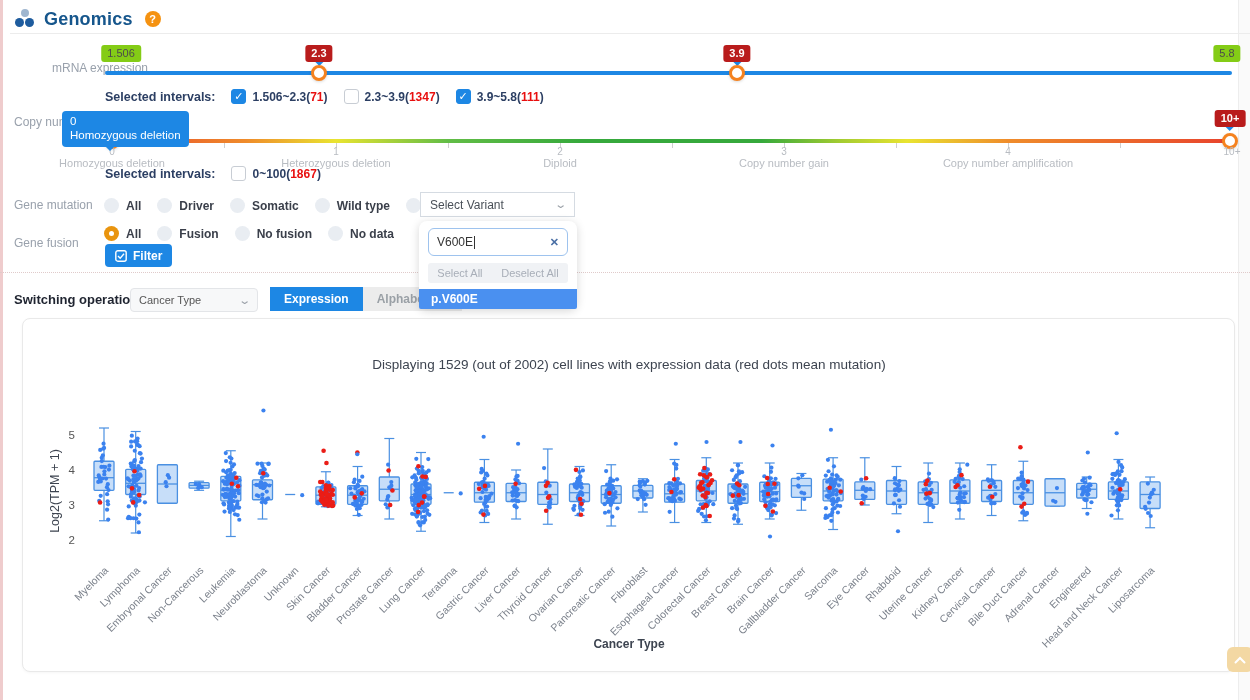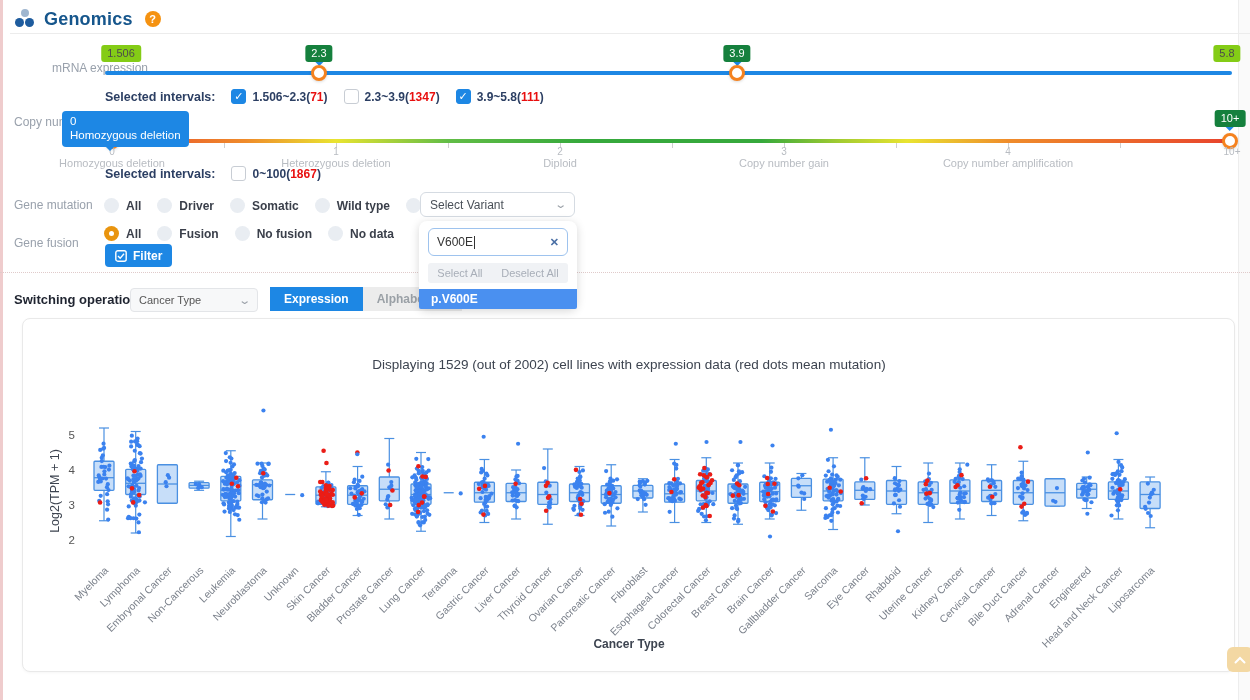--- a/index.html
+++ b/index.html
@@ -24,21 +24,21 @@
   
   .row-label{font-size:12px;color:#99a1ac;}
   
   .track-blue{left:105px;top:71px;width:1127px;height:4px;background:#1d87e4;border-radius:2px;}
   .track-grad{left:112px;top:139px;width:1120px;height:4px;border-radius:2px;
     background:linear-gradient(90deg,#e8432d 0%,#ef8c2b 12%,#e9e431 20%,#62bd46 30%,#36a93c 42%,#36a93c 58%,#a3cc31 65%,#e9e431 71%,#ef8c2b 80%,#e8432d 100%);}
   .handle{position:absolute;width:16px;height:16px;border-radius:50%;background:#fff;
           border:3px solid #f5821f;transform:translate(-50%,-50%);box-shadow:0 1px 3px rgba(0,0,0,.15);}
   .tip{position:absolute;transform:translateX(-50%);font-size:11px;line-height:1;padding:3px 6px;border-radius:3px;white-space:nowrap;}
   .tip-gray{background:#84cc16;color:#4c4c4c;}
-  .tip-blue{background:#15803d;color:#fff;font-weight:normal;}
+  .tip-blue{background:#b91c1c;color:#fff;font-weight:bold;}
   .tip-blue:after{content:"";position:absolute;left:50%;bottom:-4px;transform:translateX(-50%);
      border:4px solid transparent;border-top-color:#1d87e4;border-bottom:none;}
   .cn-tip{left:62px;top:111px;background:#1d87e4;color:#fff;font-size:11.5px;line-height:1.25;
           padding:3px 8px 4px;border-radius:4px;z-index:5;white-space:nowrap;}
   .cn-tip:after{content:"";position:absolute;left:44px;bottom:-4px;border:4px solid transparent;border-top-color:#1d87e4;border-bottom:none;}
   .cn-tick{position:absolute;transform:translateX(-50%);text-align:center;color:#b8bcc2;}
   .cn-tick .num{font-size:10px;line-height:10px;}
   .cn-tick .nm{font-size:11px;line-height:11px;margin-top:1px;white-space:nowrap;}
   .mini-tick{position:absolute;width:1px;height:5px;background:#cfcfcf;top:143px;}
   
@@ -52,21 +52,21 @@
   .cb.on{background:#1d87e4;border-color:#1d87e4;}
   
   .radio-row{display:flex;align-items:center;gap:16px;}
   .radio-item{display:flex;align-items:center;gap:7px;cursor:pointer;}
   .radio-item .txt{font-size:12px;font-weight:bold;color:#3a3f4a;}
   .rd{width:15px;height:15px;border-radius:50%;background:#e9edf2;position:relative;}
   .rd.on{background:#e9940e;}
   .rd.on:after{content:"";position:absolute;left:5px;top:5px;width:5px;height:5px;border-radius:50%;background:#fff;}
   
   .sel-box{display:flex;align-items:center;justify-content:space-between;background:#fff;
-    border:1px solid #d5dbe2;border-radius:6px;font-size:12px;color:#4a5058;padding:0 9px;cursor:pointer;}
+    border:1px solid #d5dbe2;border-radius:0;font-size:12px;color:#4a5058;padding:0 9px;cursor:pointer;}
   .chev{color:#9aa0a8;font-size:11px;line-height:1;transform:scaleX(1.4);}
   .btn-filter{left:105px;top:244px;height:23px;background:#1d87e4;color:#fff;border-radius:4px;
     display:flex;align-items:center;gap:6px;padding:0 10px;font-size:12px;font-weight:bold;cursor:pointer;}
   .dotted-line{left:0;top:272px;width:1250px;border-top:1px dotted #e0caca;}
   .sw-label{font-size:13px;font-weight:bold;color:#1f2430;}
   .type-sel{left:130px;top:288px;width:128px;height:24px;background:#f7f8f9;border:1px solid #e3e5e8;
     border-radius:4px;display:flex;align-items:center;justify-content:space-between;padding:0 8px;
     font-size:11px;color:#555;cursor:pointer;}
   .sw-btns{left:270px;top:287px;display:flex;}
   .sw-btn{height:24px;padding:0 14px;font-size:12px;font-weight:bold;display:flex;align-items:center;cursor:pointer;}

